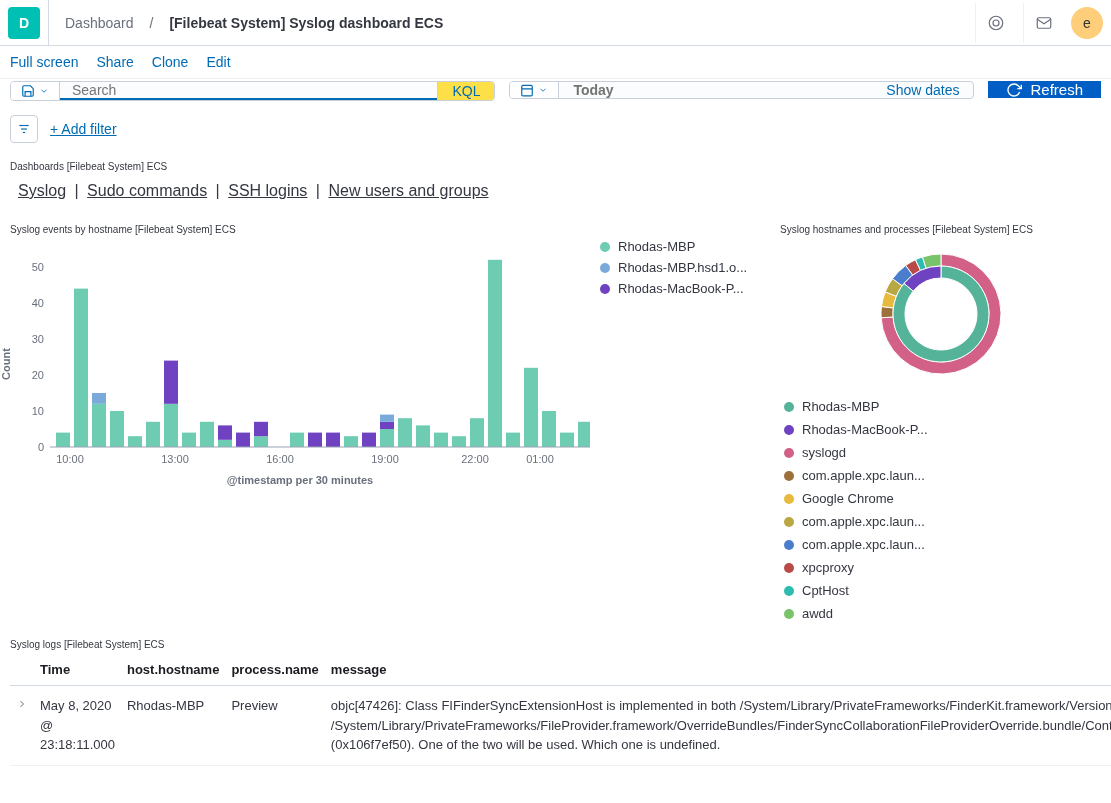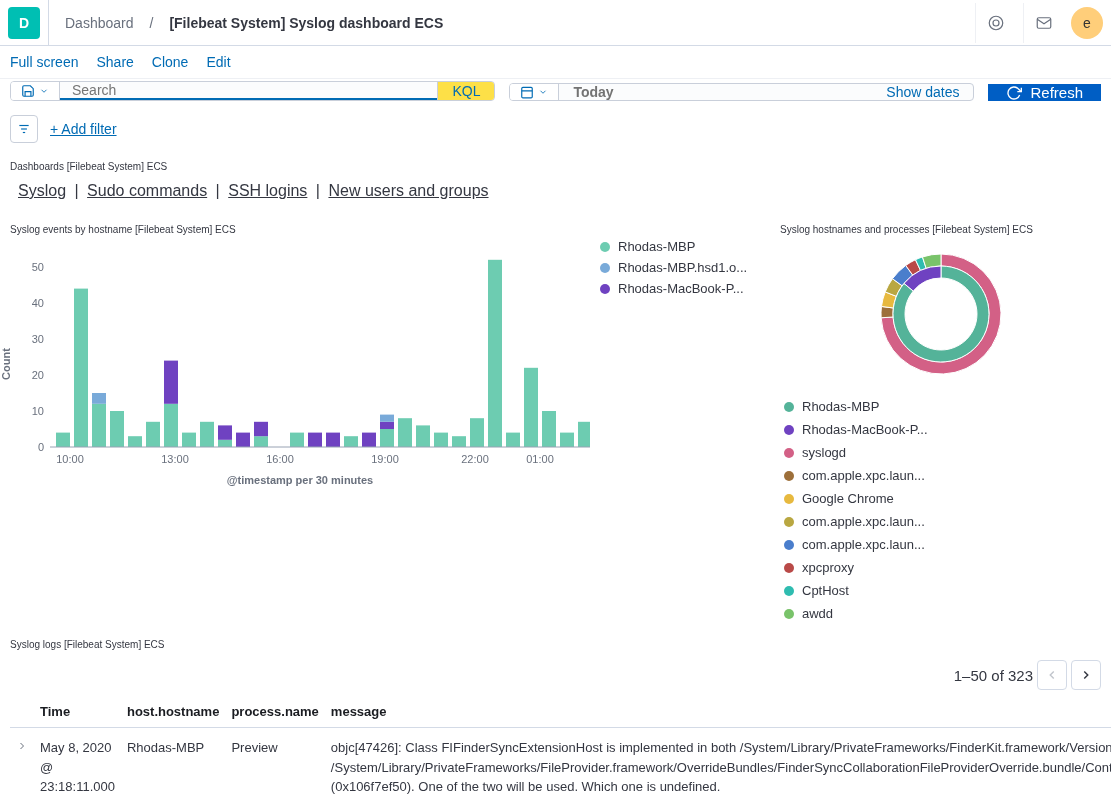--- a/index.html
+++ b/index.html
@@ -7,21 +7,21 @@
 .header { display: flex; align-items: center; height: 46px; border-bottom: 1px solid #d3dae6; padding: 0 8px; }
 .logo { width: 32px; height: 32px; background: #00bfb3; color: #fff; display: flex; align-items: center; justify-content: center; font-weight: 700; border-radius: 4px; margin-right: 8px; }
 .breadcrumb-sep { border-left: 1px solid #d3dae6; height: 46px; margin-right: 16px; }
 .breadcrumb { color: #69707d; display: flex; align-items: center; gap: 16px; }
 .breadcrumb .current { font-weight: 600; color: #343741; }
 .header-right { margin-left: auto; display: flex; align-items: center; gap: 8px; }
 .header-icon { width: 40px; height: 40px; display: flex; align-items: center; justify-content: center; border-left: 1px solid #eef0f4; color: #69707d; }
 .avatar { width: 32px; height: 32px; border-radius: 50%; background: #ffce7a; color: #333; display: flex; align-items: center; justify-content: center; font-weight: 500; }
 .toolbar { display: flex; gap: 18px; padding: 8px 10px; border-bottom: 1px solid #eef0f4; }
 .toolbar a { color: #006bb4; text-decoration: none; }
-.query-row { display: flex; gap: 14px; padding: 0 10px 8px 10px; align-items: flex-end; margin-top: 2px; }
+.query-row { display: flex; gap: 14px; padding: 0 10px 8px 10px; align-items: flex-start; margin-top: 2px; }
 .query-group { display: flex; border: 1px solid #c9cfda; border-radius: 4px; flex: 1; overflow: hidden; background: #fbfcfd; }
 .query-btn { display: flex; align-items: center; gap: 4px; padding: 0 10px; color: #006bb4; border-right: 1px solid #c9cfda; background: #fff; }
 .query-input { flex: 1; border: none; padding: 0 12px; font-size: 14px; outline: none; background: #fbfcfd; border-bottom: 2px solid #006bb4; }
 .kql { padding: 0 14px; display: flex; align-items: center; color: #006bb4; border-left: 1px solid #c9cfda; background: #fde047; }
 .date-group { display: flex; border: 1px solid #c9cfda; border-radius: 4px; width: 465px; background: #fbfcfd; overflow: hidden; }
 .date-label { flex: 1; display: flex; align-items: center; padding: 0 14px; color: #737373; font-weight: bold; }
 .show-dates { color: #006bb4; padding: 0 14px; display: flex; align-items: center; }
 .refresh-btn { background: #005ec4; color: #fff; display: flex; align-items: center; gap: 8px; padding: 0 18px; border-radius: 0; font-weight: 500; font-size: 15px; }
 .filter-row { display: flex; align-items: center; gap: 12px; padding: 6px 10px 10px 10px; }
 .filter-toggle { width: 28px; height: 28px; border: 1px solid #c9cfda; border-radius: 4px; display: flex; align-items: center; justify-content: center; color: #006bb4; background:#fff; }
@@ -281,33 +281,20 @@
               <span class="dot" style="background:#79c36a"></span>
               <span>awdd</span>
             </div>
           </div>
       </div>
     </div>
   </div>
 
   <div class="table-panel">
     <div class="panel-title">Syslog logs [Filebeat System] ECS</div>
-    <div class="pager">
-      <span>1–50 of 323</span>
-      <div class="pager-btn disabled">
-        <svg width="14" height="14" viewBox="0 0 24 24" fill="none" stroke="currentColor" stroke-width="2.5">
-            <polyline points="15 18 9 12 15 6"></polyline>
-          </svg>
-      </div>
-      <div class="pager-btn">
-        <svg width="14" height="14" viewBox="0 0 24 24" fill="none" stroke="currentColor" stroke-width="2.5">
-            <polyline points="9 18 15 12 9 6"></polyline>
-          </svg>
-      </div>
-    </div>
     <table>
       <thead>
         <tr>
           <th class="expand-cell"></th>
           <th style="width:180px">Time</th>
           <th style="width:140px">host.hostname</th>
           <th style="width:150px">process.name</th>
           <th>message</th>
         </tr>
       </thead>

